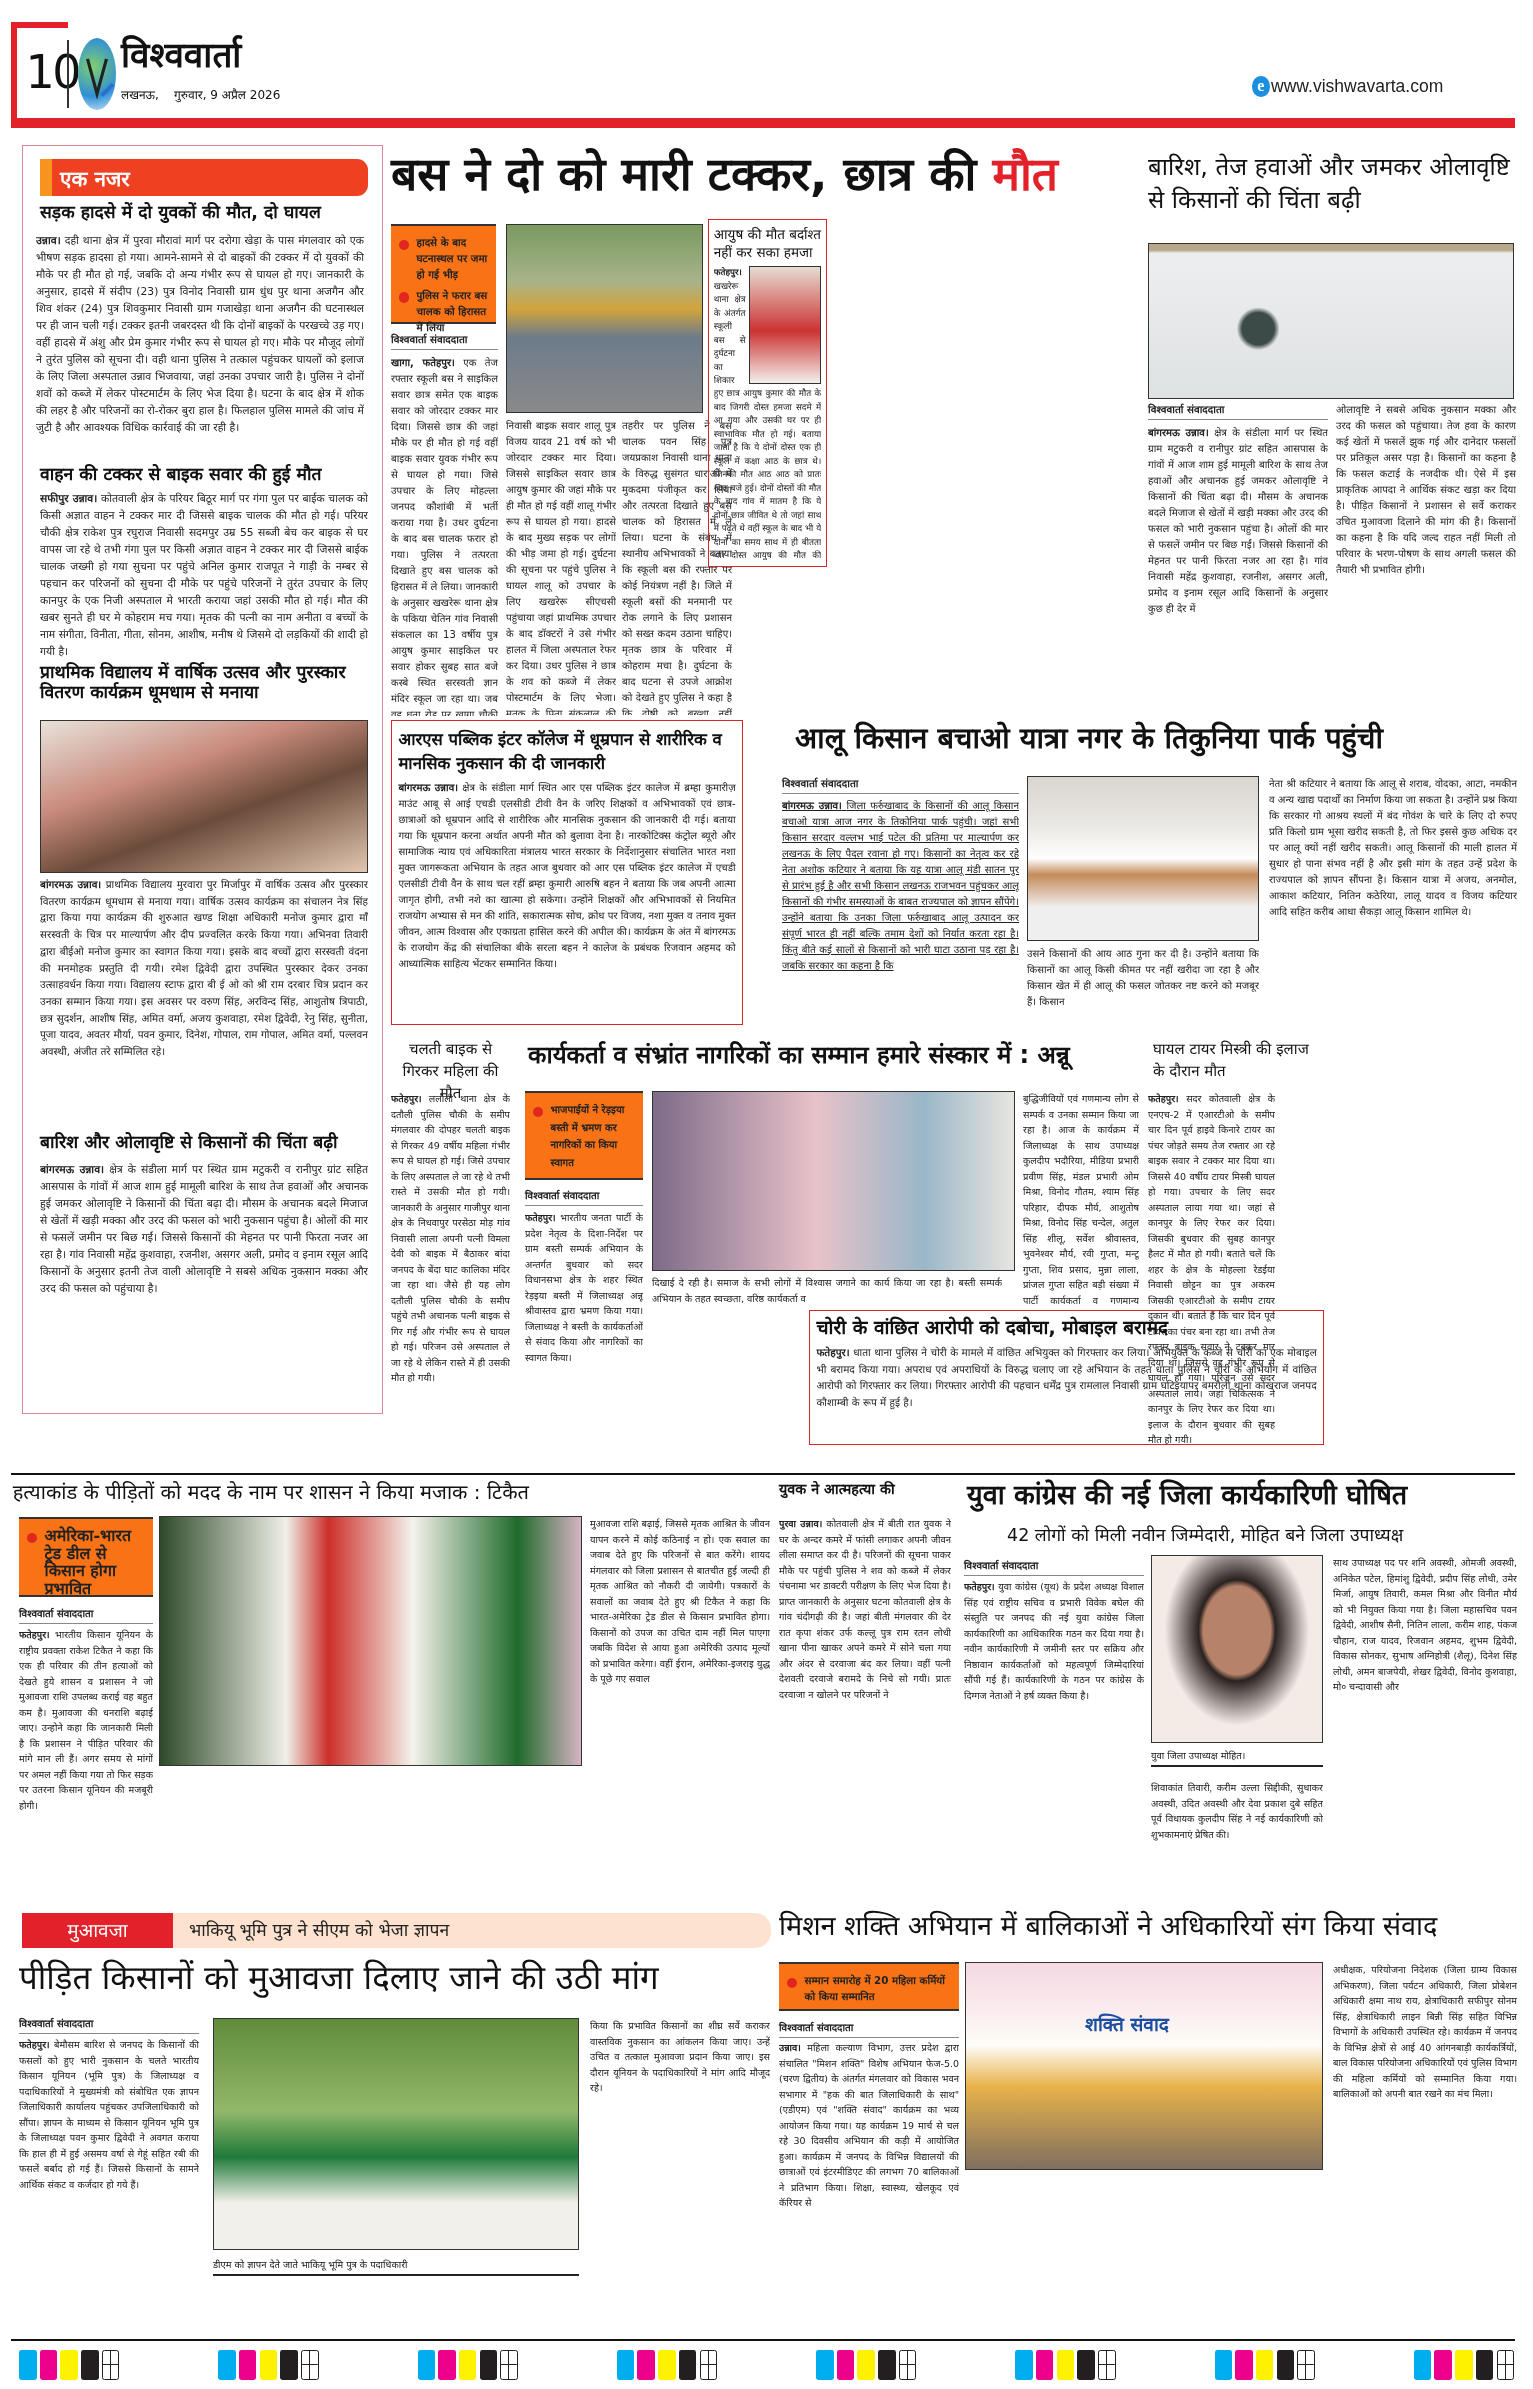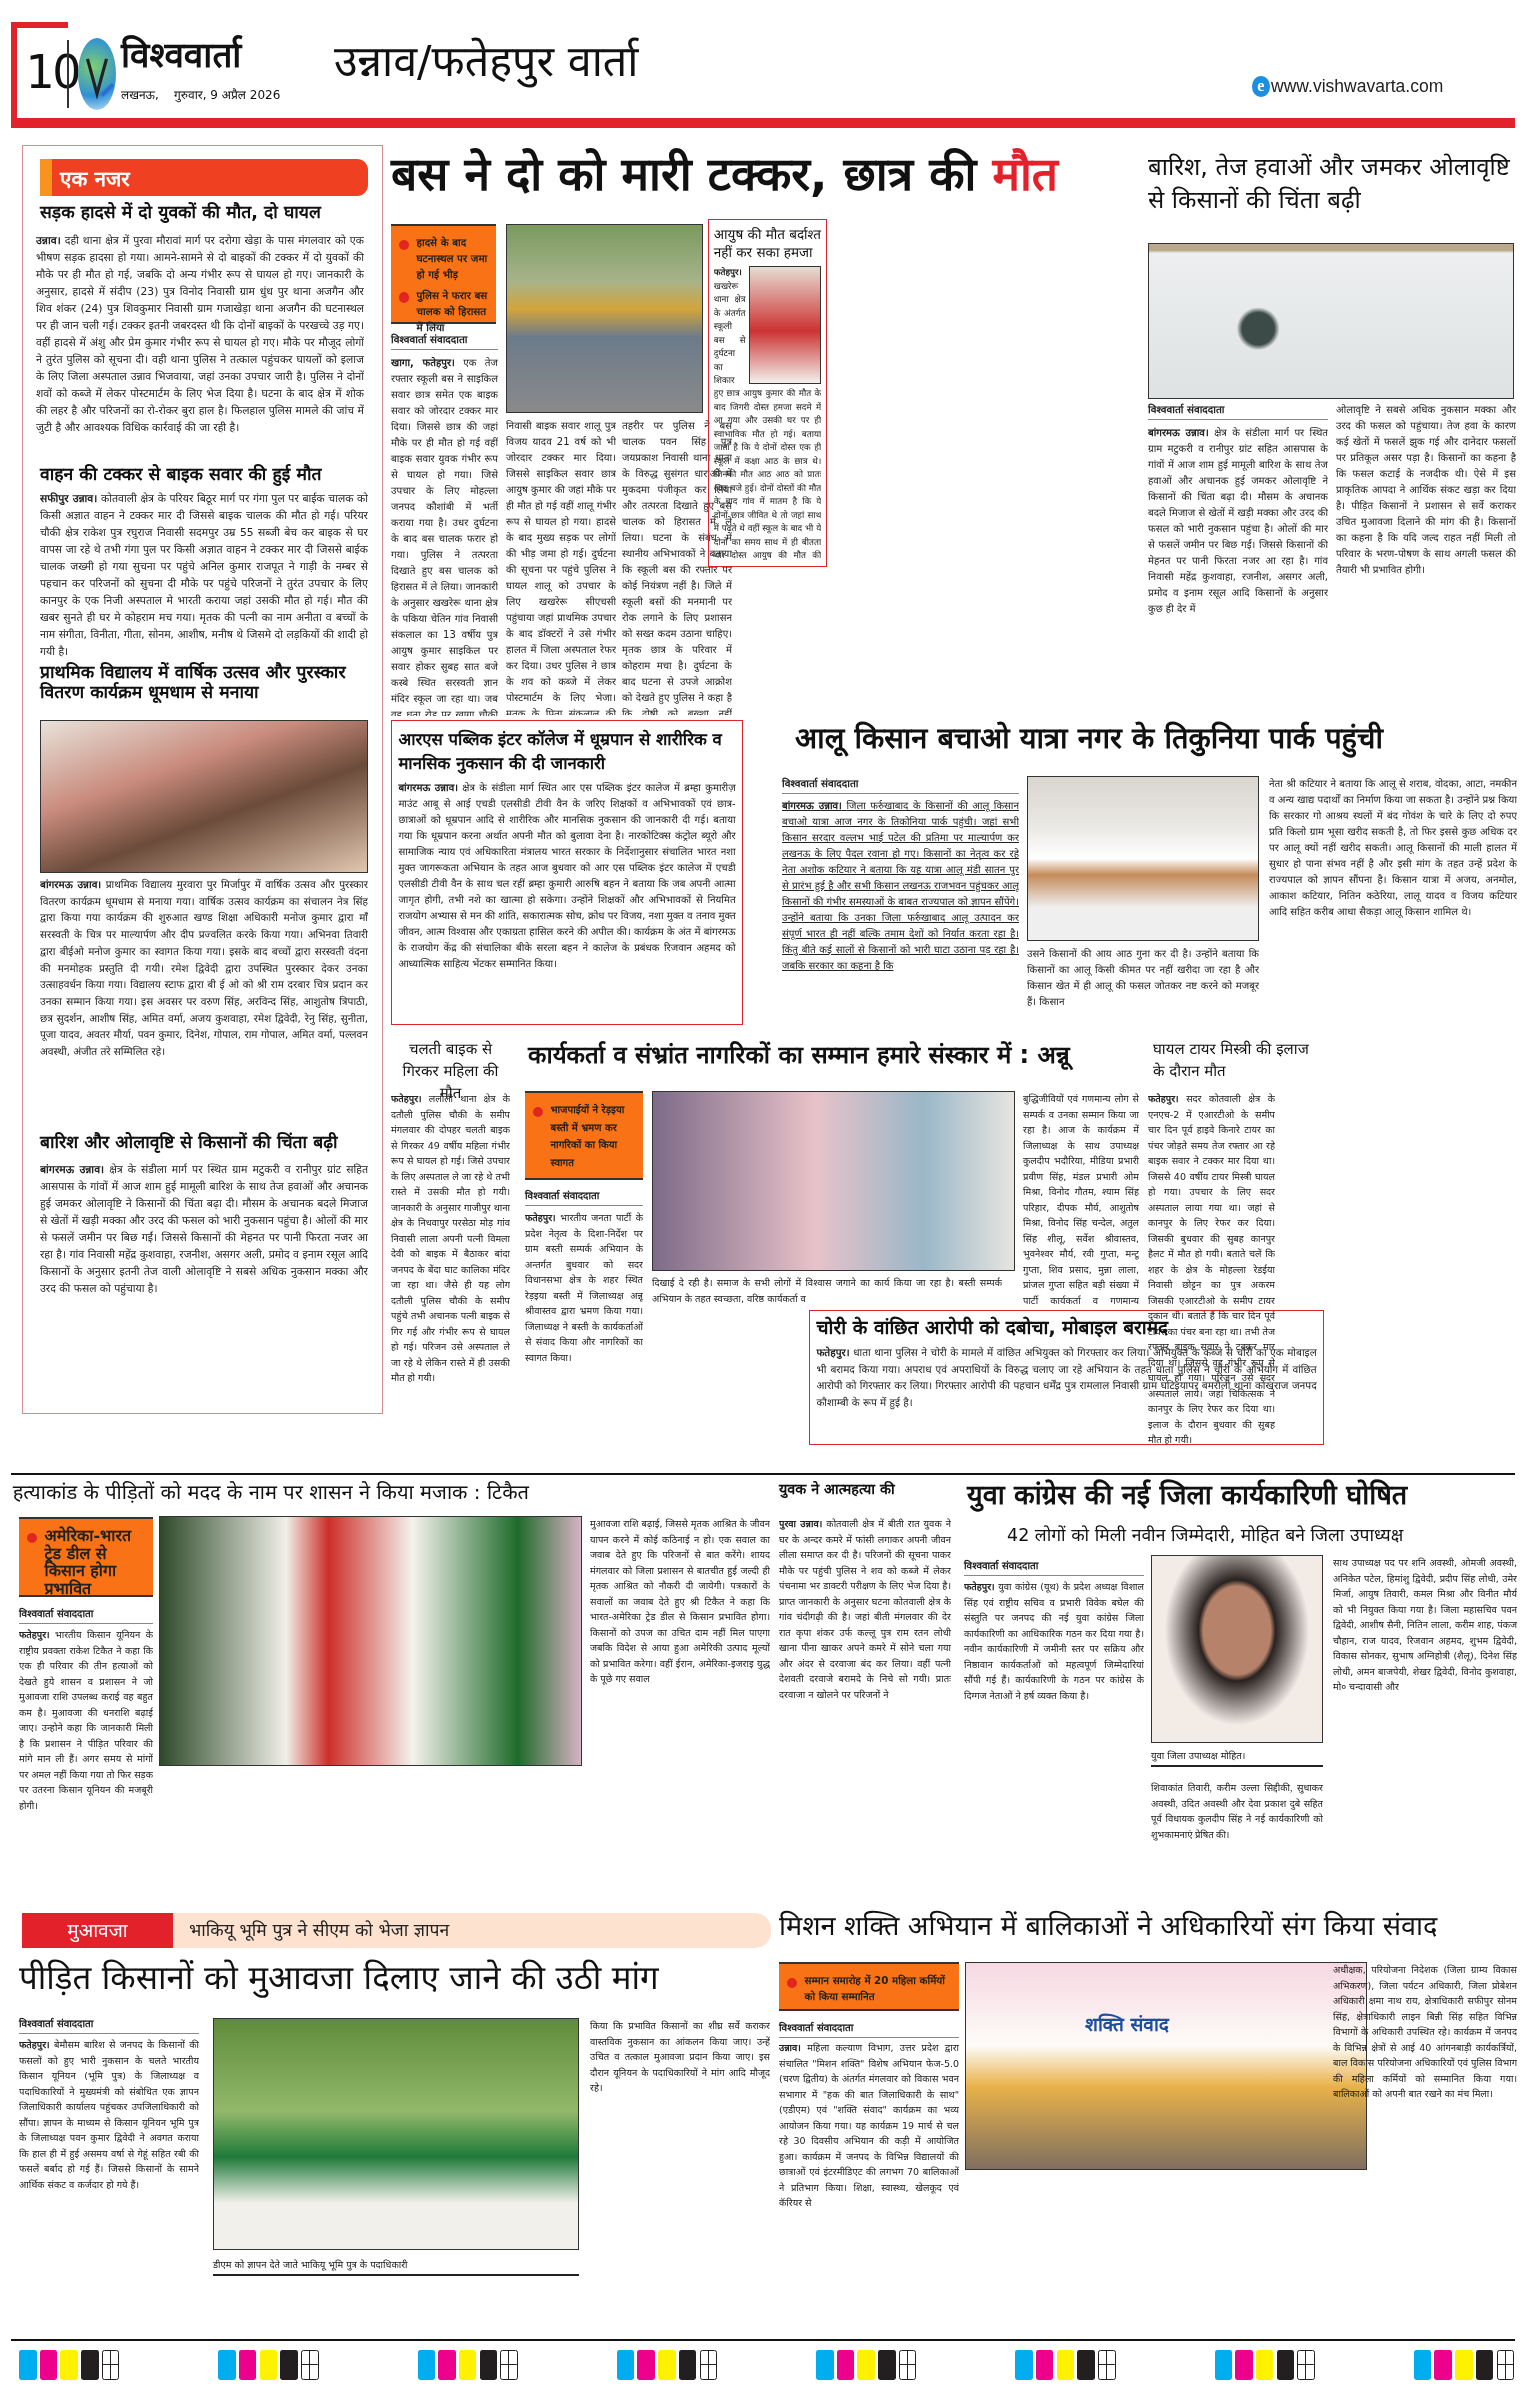--- a/index.html
+++ b/index.html
@@ -29,21 +29,20 @@
   <div class="abs hd" style="left:25.4px;top:46px;font-size:46px;font-weight:normal;letter-spacing:-2.4px;">10</div>
   <div class="abs" style="left:67px;top:40px;width:1.6px;height:68px;background:#333;"></div>
   <div class="abs" style="left:78px;top:38px;width:38px;height:72px;border-radius:50%;background:radial-gradient(circle at 40% 40%,#7fcf6e,#2f8fd6 60%,#c9e8f7);">
     <svg width="38" height="72" viewBox="0 0 48 90">
         <path d="M12 26 L24 70 L36 26" stroke="#222" stroke-width="4" fill="none"></path>
         <path d="M30 72 L44 58" stroke="#2a6fd1" stroke-width="5"></path>
       </svg>
   </div>
   <div class="abs hd" style="left:121px;top:35px;font-size:35px;">विश्ववार्ता</div>
   <div class="abs" style="left:121px;top:86px;font-size:12px;color:#111;white-space:pre;">लखनऊ,    गुरुवार, 9 अप्रैल 2026</div>
-  <div class="abs hd" style="left:334px;top:37px;font-size:43px;font-weight:normal;">उन्नाव/फतेहपुर वार्ता</div>
   <div class="abs" style="left:1252px;top:76px;display:flex;align-items:center;gap:1.6px;">
     <span style="display:inline-block;width:17.5px;height:20.7px;border-radius:50%;background:#1c8fe0;color:#fff;font-weight:bold;font-size:16px;line-height:20.7px;text-align:center;font-family:'Liberation Serif',serif;">e</span>
     <span style="font-family:'Liberation Sans',sans-serif;font-size:17.5px;color:#222;">www.vishwavarta.com</span>
   </div>
 </div>
 
 <div class="abs pinkbox" style="left:22px;top:145px;width:361px;height:1269px;"></div>
 <div class="abs" style="left:40px;top:159px;width:328px;height:37px;background:#ef4122;border-radius:0 11px 11px 0;border-left:12.7px solid #f7941d;">
   <span style="position:absolute;left:8px;top:4.8px;color:#fff;font-weight:bold;font-size:20.7px;">एक नजर</span>
 </div>
@@ -193,21 +192,21 @@
 <div class="abs txt" style="left:590px;top:2018px;width:180px;height:334px;font-size:9.5px;line-height:15.5px;">किया कि प्रभावित किसानों का शीघ्र सर्वे कराकर वास्तविक नुकसान का आंकलन किया जाए। उन्हें उचित व तत्काल मुआवजा प्रदान किया जाए। इस दौरान यूनियन के पदाधिकारियों ने मांग आदि मौजूद रहे।</div>
 
 <div class="abs hd" style="left:779px;top:1910px;font-size:27px;font-weight:normal;white-space:nowrap;">मिशन शक्ति अभियान में बालिकाओं ने अधिकारियों संग किया संवाद</div>
 <div class="abs bullets" style="left:779px;top:1962px;width:180px;height:49px;">
   <div class="bullet" style="font-size:10.3px;line-height:16px;">सम्मान समारोह में 20 महिला कर्मियों को किया सम्मानित</div>
 </div>
 <div class="abs byline" style="left:779px;top:2020px;width:180px;font-size:10px;">विश्ववार्ता संवाददाता</div>
 <div class="abs txt" style="left:779px;top:2040px;width:180px;height:315px;font-size:9.5px;line-height:15.5px;">
   <b>उन्नाव।</b> <span>महिला कल्याण विभाग, उत्तर प्रदेश द्वारा संचालित "मिशन शक्ति" विशेष अभियान फेज-5.0 (चरण द्वितीय) के अंतर्गत मंगलवार को विकास भवन सभागार में "हक की बात जिलाधिकारी के साथ" (एडीएम) एवं "शक्ति संवाद" कार्यक्रम का भव्य आयोजन किया गया। यह कार्यक्रम 19 मार्च से चल रहे 30 दिवसीय अभियान की कड़ी में आयोजित हुआ। कार्यक्रम में जनपद के विभिन्न विद्यालयों की छात्राओं एवं इंटरमीडिएट की लगभग 70 बालिकाओं ने प्रतिभाग किया। शिक्षा, स्वास्थ्य, खेलकूद एवं कॅरियर से</span>
 </div>
-<div class="abs photo" style="left:965px;top:1962px;width:402px;height:208px;background:linear-gradient(180deg,#f6d8e2,#fdfcf8 40%,#e8b24a 60%,#7f6f60 100%);padding-left:40px;">
+<div class="abs photo" style="left:965px;top:1962px;width:358px;height:208px;background:linear-gradient(180deg,#f6d8e2,#fdfcf8 40%,#e8b24a 60%,#7f6f60 100%);padding-left:40px;">
   <span style="position:absolute;left:119px;top:48px;font-size:19px;color:#1d4fa0;font-weight:bold;">शक्ति संवाद</span>
 </div>
 <div class="abs txt" style="left:1333px;top:1962px;width:184px;height:393px;font-size:9.5px;line-height:15.5px;">अधीक्षक, परियोजना निदेशक (जिला ग्राम्य विकास अभिकरण), जिला पर्यटन अधिकारी, जिला प्रोबेशन अधिकारी क्षमा नाथ राय, क्षेत्राधिकारी सफीपुर सोनम सिंह, क्षेत्राधिकारी लाइन बिन्नी सिंह सहित विभिन्न विभागों के अधिकारी उपस्थित रहे। कार्यक्रम में जनपद के विभिन्न क्षेत्रों से आई 40 आंगनबाड़ी कार्यकर्त्रियों, बाल विकास परियोजना अधिकारियों एवं पुलिस विभाग की महिला कर्मियों को सम्मानित किया गया। बालिकाओं को अपनी बात रखने का मंच मिला।</div>
 
 <div class="abs rule" style="left:11px;top:2339px;width:1504px;height:2.4px;"></div>
 <div class="abs" style="left:19px;top:2346px;width:1495px;height:38px;display:flex;justify-content:space-between;">
   <div class="cmyk">
       <span style="background:#00aeef"></span>
       <span style="background:#ec008c"></span>
       <span style="background:#fff200"></span>

